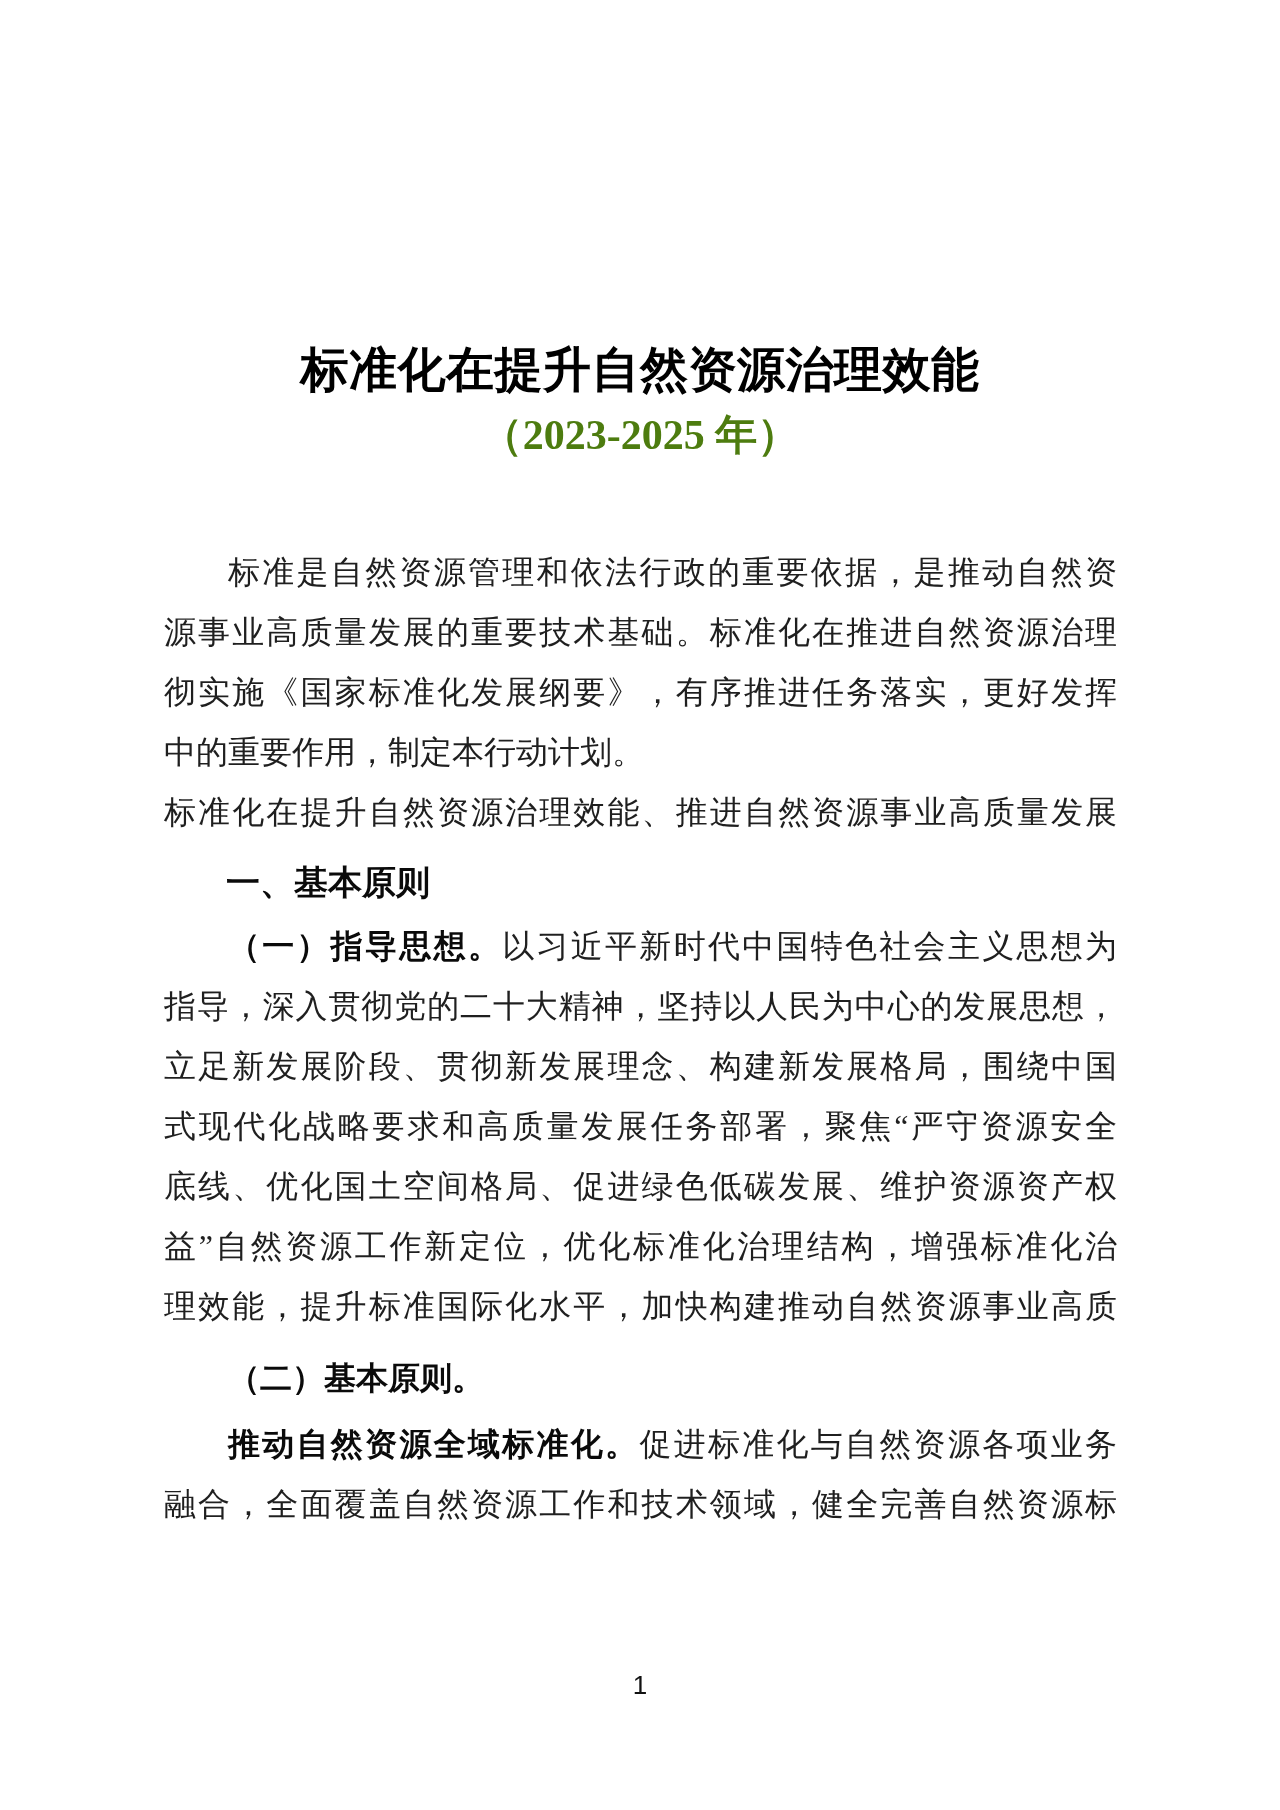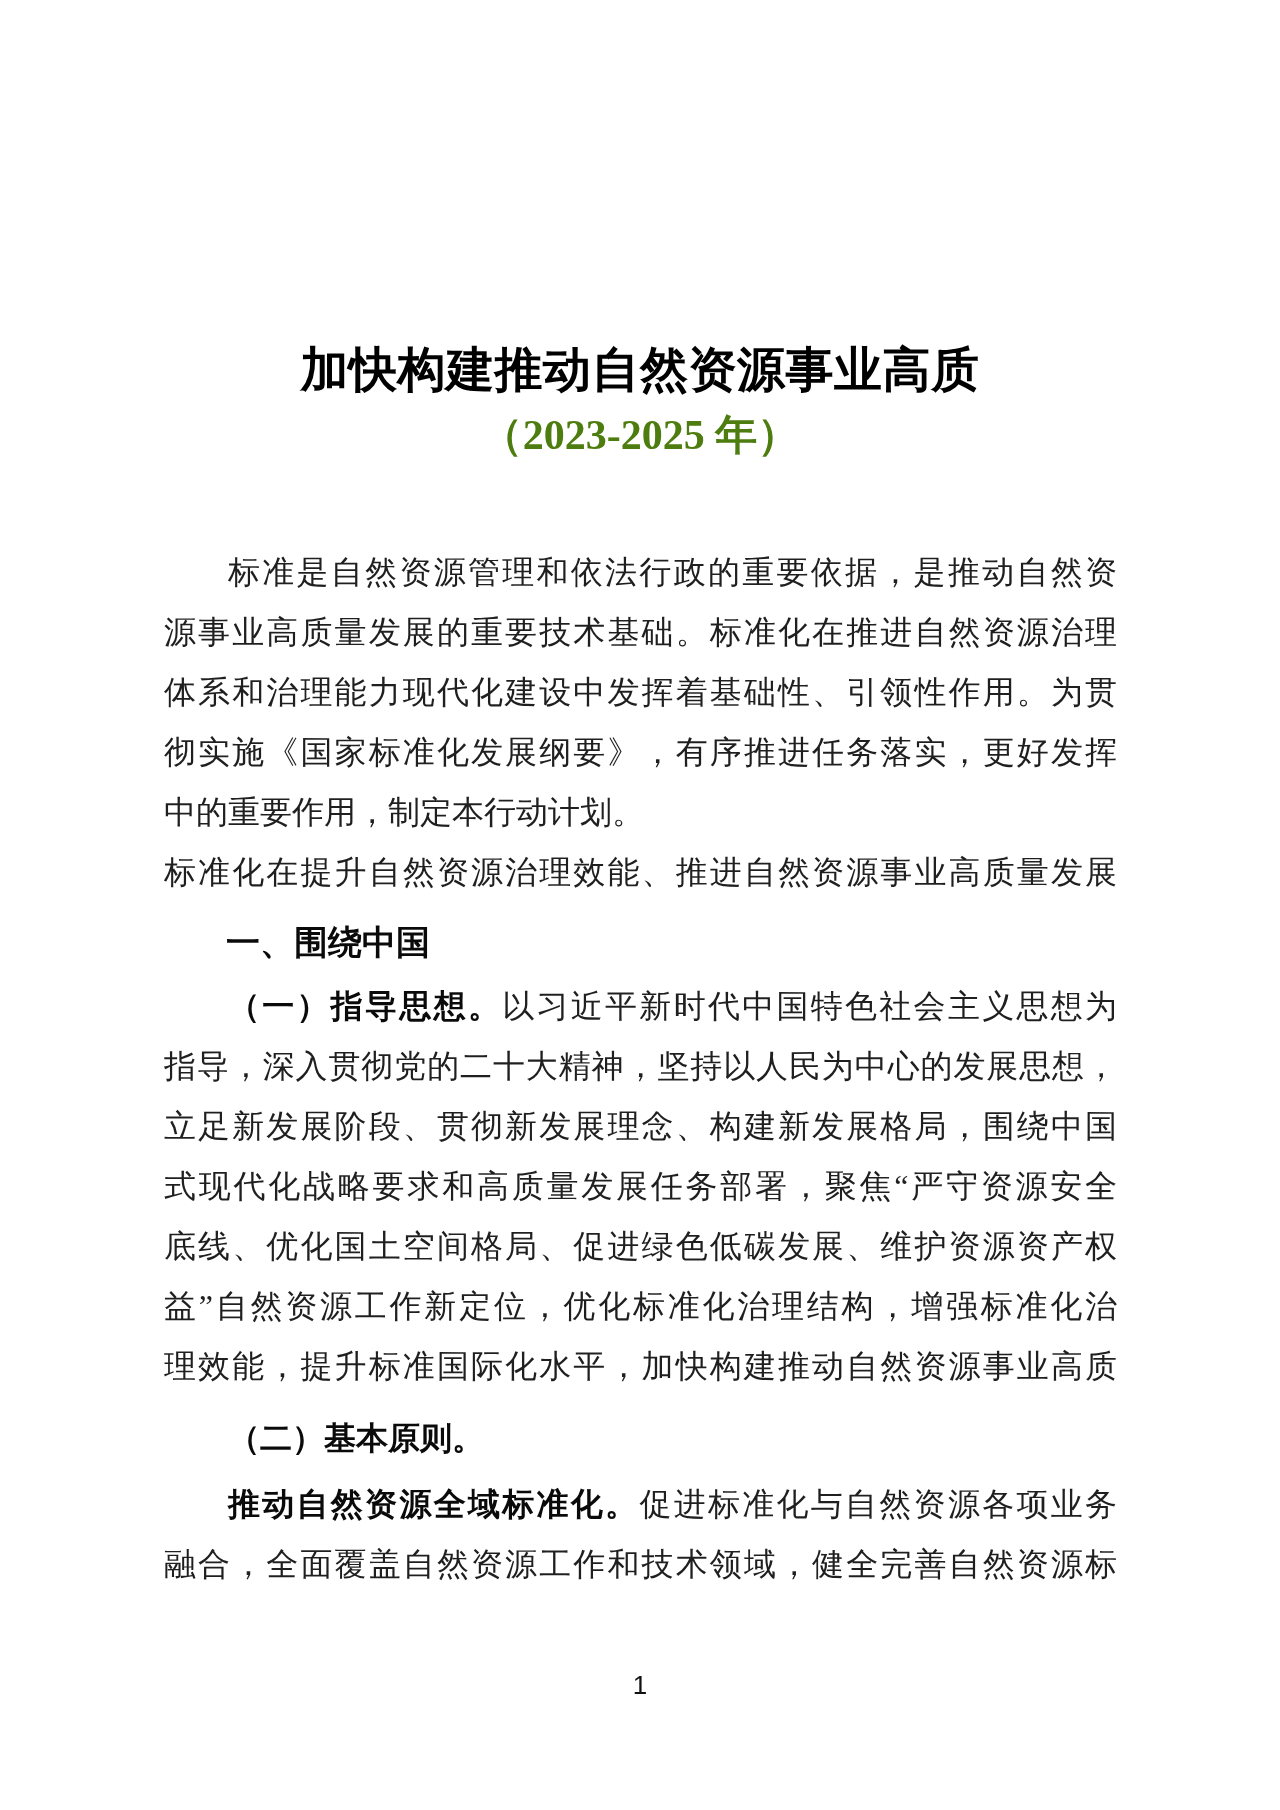--- a/index.html
+++ b/index.html
@@ -79,31 +79,30 @@
     font-family: "Liberation Sans", sans-serif;
     font-size: 26px;
     line-height: 30px;
     color: #111111;
   }
 </style>
 </head>
 <body>
 
 <div class="page">
-  <h1 class="doc-title">加快构建推动自然资源事业高质</h1>
+  <h1 class="doc-title">标准化在提升自然资源治理效能</h1>
   <h2 class="doc-subtitle">（2023-2025 年）</h2>
 
   <div class="doc-body">
       <div class="line p-first"><span>标准是自然资源管理和依法行政的重要依据，是推动自然资</span></div>
       <div class="line p"><span>源事业高质量发展的重要技术基础。标准化在推进自然资源治理</span></div>
-      <div class="line p"><span>体系和治理能力现代化建设中发挥着基础性、引领性作用。为贯</span></div>
       <div class="line p"><span>彻实施《国家标准化发展纲要》，有序推进任务落实，更好发挥</span></div>
       <div class="line p-last"><span>中的重要作用，制定本行动计划。</span></div>
       <div class="line p"><span>标准化在提升自然资源治理效能、推进自然资源事业高质量发展</span></div>
-      <div class="line h1 g10"><span class="bold">一、围绕中国</span></div>
+      <div class="line h1 g10"><span class="bold">一、基本原则</span></div>
       <div class="line p-first g4"><span class="bold">（一）指导思想。</span><span>以习近平新时代中国特色社会主义思想为</span></div>
       <div class="line p"><span>指导，深入贯彻党的二十大精神，坚持以人民为中心的发展思想，</span></div>
       <div class="line p"><span>立足新发展阶段、贯彻新发展理念、构建新发展格局，围绕中国</span></div>
       <div class="line p"><span>式现代化战略要求和高质量发展任务部署，聚焦“严守资源安全</span></div>
       <div class="line p"><span>底线、优化国土空间格局、促进绿色低碳发展、维护资源资产权</span></div>
       <div class="line p"><span>益”自然资源工作新定位，优化标准化治理结构，增强标准化治</span></div>
       <div class="line p"><span>理效能，提升标准国际化水平，加快构建推动自然资源事业高质</span></div>
       <div class="line p-first-last g12"><span class="bold">（二）基本原则。</span></div>
       <div class="line p-first g6"><span class="bold">推动自然资源全域标准化。</span><span>促进标准化与自然资源各项业务</span></div>
       <div class="line p"><span>融合，全面覆盖自然资源工作和技术领域，健全完善自然资源标</span></div>

